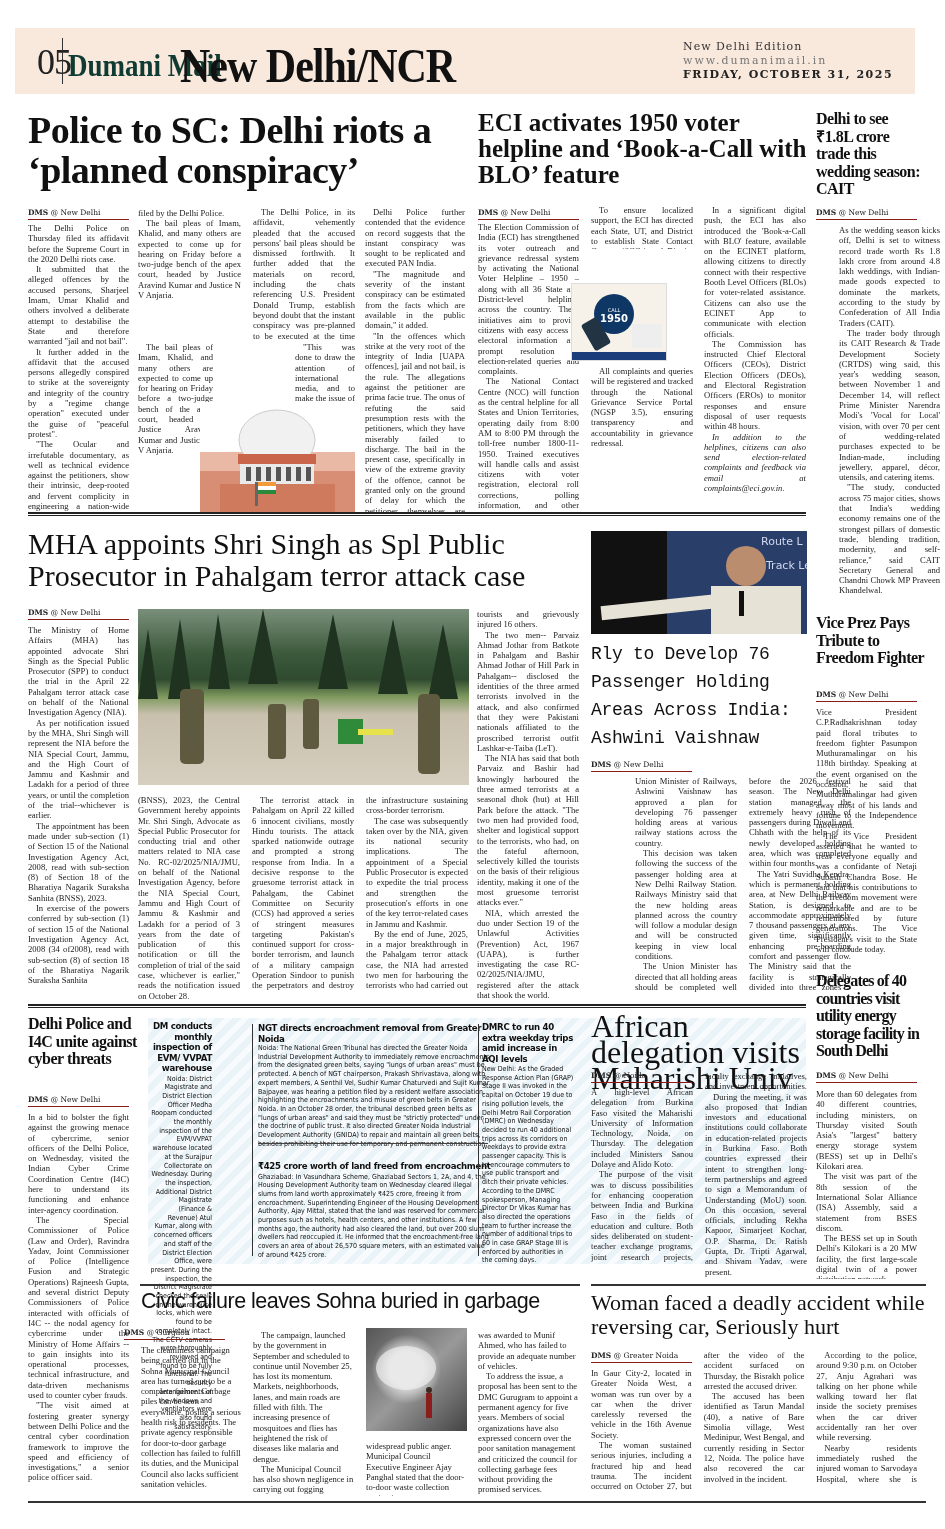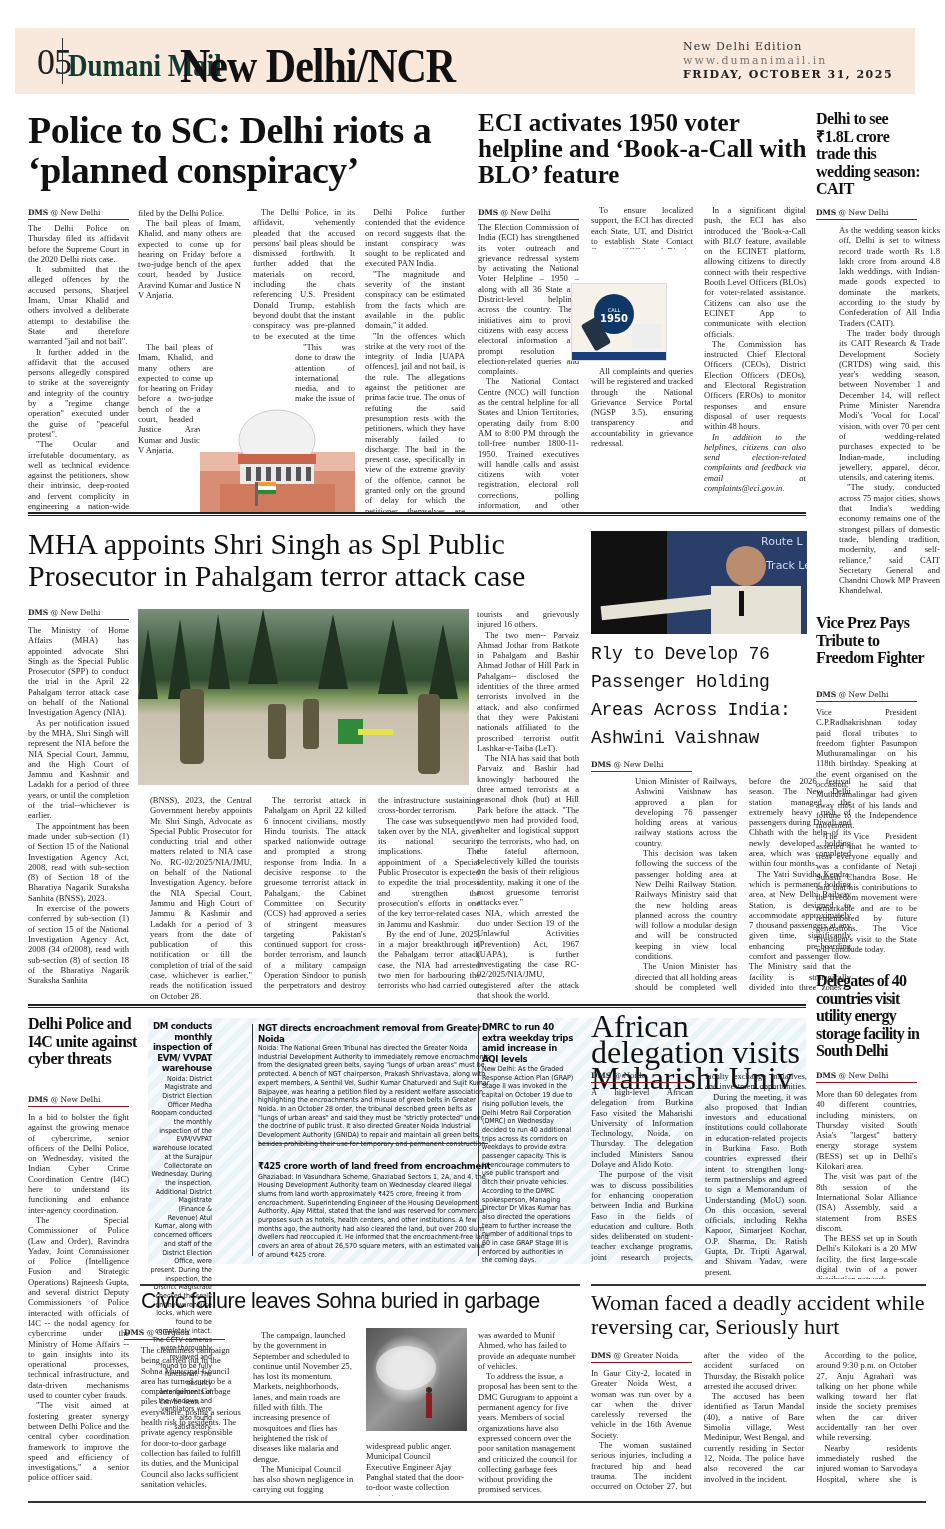--- a/index.html
+++ b/index.html
@@ -178,21 +178,21 @@
     <g fill="#5d5a3f">
         <rect x="42" y="80" width="24" height="75" rx="5"></rect>
         <rect x="130" y="95" width="18" height="55" rx="4"></rect>
         <rect x="165" y="90" width="16" height="50" rx="4"></rect>
         <rect x="280" y="85" width="22" height="80" rx="5"></rect>
       </g>
     <rect x="200" y="110" width="25" height="25" fill="#2f8a3a"></rect>
     <rect x="220" y="120" width="35" height="6" fill="#e6e34a"></rect>
   </svg>
 </div>
-<div class="abs body-text" style="left:138px; top:795px; width:330px; height:206px; column-count:3; column-gap:12px; overflow:hidden;margin-left:12px;">
+<div class="abs body-text" style="left:138px; top:795px; width:330px; height:206px; column-count:3; column-gap:12px; overflow:hidden;">
   <p class="first">(BNSS), 2023, the Central Government hereby appoints Mr. Shri Singh, Advocate as Special Public Prosecutor for conducting trial and other matters related to NIA case No. RC-02/2025/NIA/JMU, on behalf of the National Investigation Agency, before the NIA Special Court, Jammu and High Court of Jammu &amp; Kashmir and Ladakh for a period of 3 years from the date of publication of this notification or till the completion of trial of the said case, whichever is earlier," reads the notification issued on October 28.</p>
   <p>The terrorist attack in Pahalgam on April 22 killed 6 innocent civilians, mostly Hindu tourists. The attack sparked nationwide outrage and prompted a strong response from India. In a decisive response to the gruesome terrorist attack in Pahalgam, the Cabinet Committee on Security (CCS) had approved a series of stringent measures targeting Pakistan's continued support for cross-border terrorism, and launch of a military campaign Operation Sindoor to punish the perpetrators and destroy the infrastructure sustaining cross-border terrorism.</p>
   <p>The case was subsequently taken over by the NIA, given its national security implications. The appointment of a Special Public Prosecutor is expected to expedite the trial process and strengthen the prosecution's efforts in one of the key terror-related cases in Jammu and Kashmir.</p>
   <p>By the end of June, 2025, in a major breakthrough in the Pahalgam terror attack case, the NIA had arrested two men for harbouring the terrorists who had carried out the horrendous attack that killed 26 innocent</p>
 </div>
 <div class="abs body-text" style="left:477px; top:609px; width:102px; height:392px; overflow:hidden;">
   <p class="first">tourists and grievously injured 16 others.</p>
   <p>The two men-- Parvaiz Ahmad Jothar from Batkote in Pahalgam and Bashir Ahmad Jothar of Hill Park in Pahalgam-- disclosed the identities of the three armed terrorists involved in the attack, and also confirmed that they were Pakistani nationals affiliated to the proscribed terrorist outfit Lashkar-e-Taiba (LeT).</p>
   <p>The NIA has said that both Parvaiz and Bashir had knowingly harboured the three armed terrorists at a seasonal dhok (hut) at Hill Park before the attack. "The two men had provided food, shelter and logistical support to the terrorists, who had, on the fateful afternoon, selectively killed the tourists on the basis of their religious identity, making it one of the most gruesome terrorist attacks ever."</p>
   <p>NIA, which arrested the duo under Section 19 of the Unlawful Activities (Prevention) Act, 1967 (UAPA), is further investigating the case RC-02/2025/NIA/JMU, registered after the attack that shook the world.</p>

